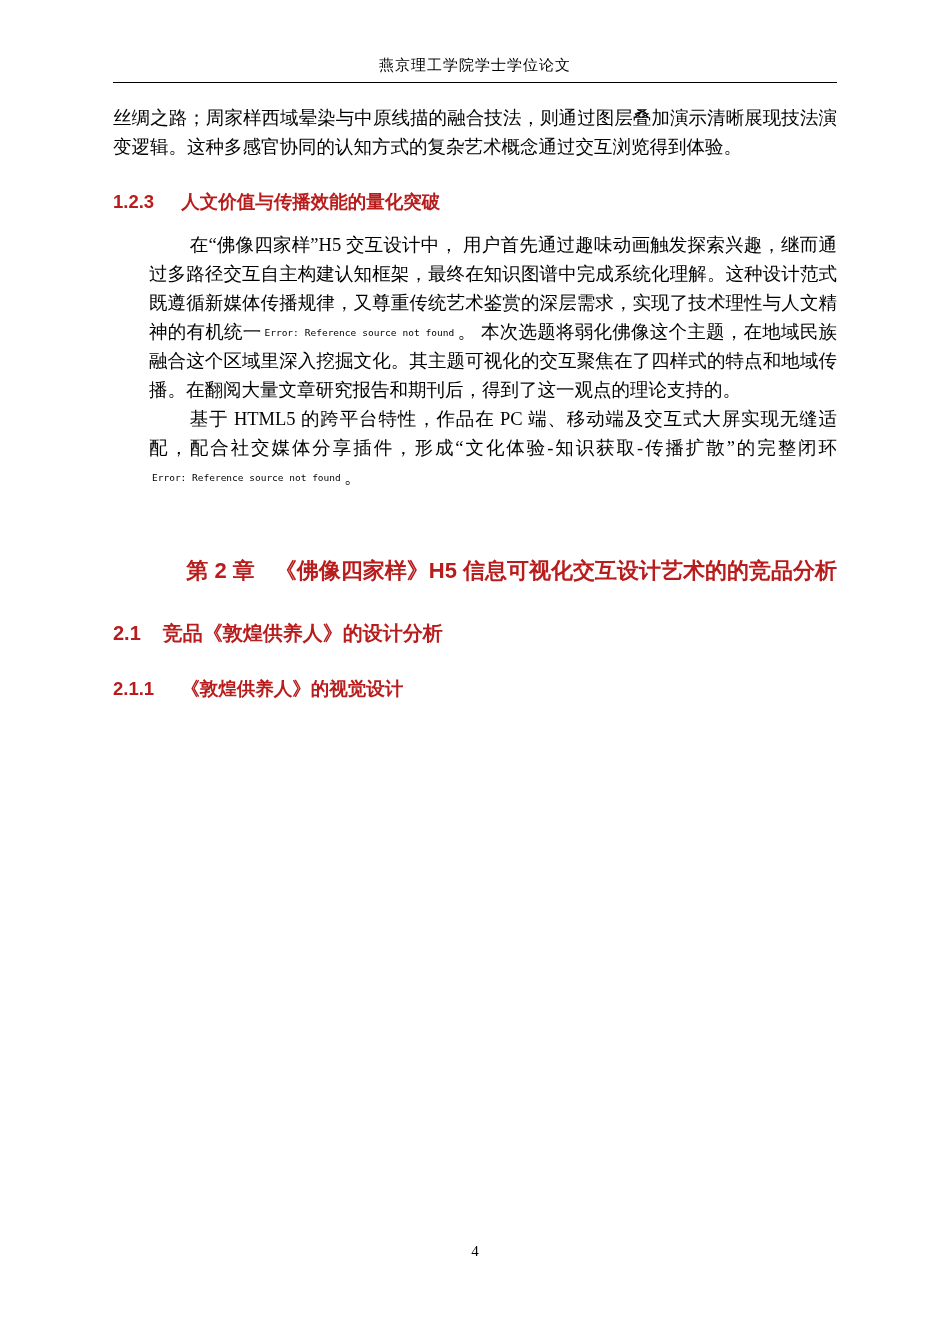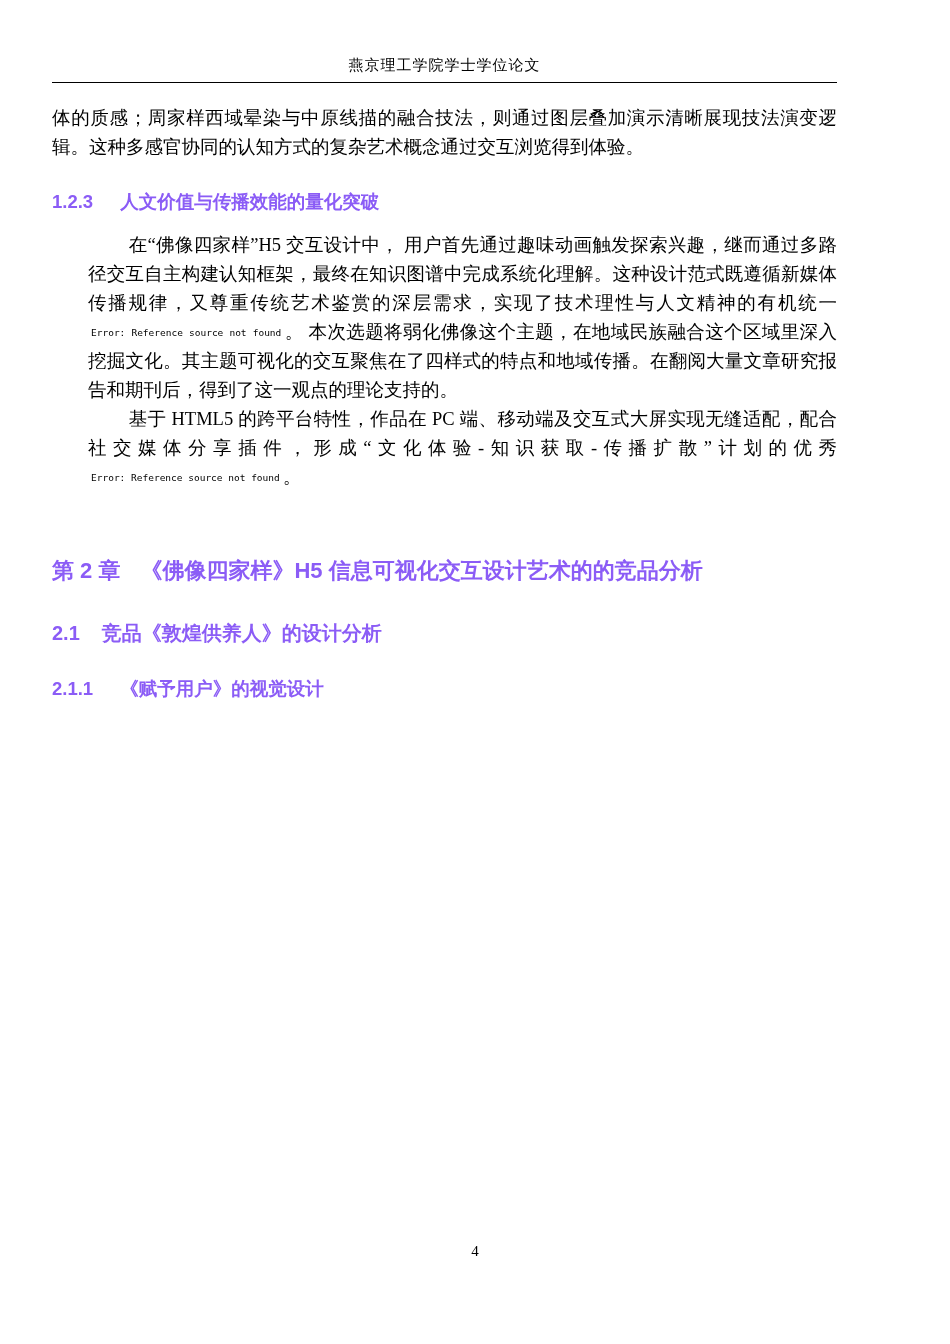--- a/index.html
+++ b/index.html
@@ -12,21 +12,21 @@
     height: 1344px;
     color: #000000;
     font-family: "Liberation Serif", "DejaVu Serif", serif;
     overflow: hidden;
   }
   .page {
     position: relative;
     width: 950px;
     height: 1344px;
     box-sizing: border-box;
-    padding: 56px 113px 0 52px;
+    padding: 56px 113px 0 113px;
     background: #ffffff;
   }
   .doc-header {
     text-align: center;
     font-size: 15px;
     letter-spacing: 1px;
     padding-bottom: 7px;
     border-bottom: 1.5px solid #000000;
     margin-bottom: 21px;
   }
@@ -40,30 +40,30 @@
   .err {
     font-family: "DejaVu Sans Mono", monospace;
     font-size: 9.5px;
     vertical-align: 2px;
     padding: 0 3px;
     white-space: nowrap;
   }
   .h1, .h2, .h3 {
     font-family: "Liberation Sans", "DejaVu Sans", sans-serif;
     font-weight: 700;
-    color: #8b5cf6;
+    color: #b91c1c;
   }
   .h3 {
     font-size: 18.5px;
     margin: 27px 0 17px 0;
   }
   .h3 .h-num { margin-right: 27px; }
   .h1 {
     font-size: 22px;
-    text-align: left;
+    text-align: right;
     margin: 64px 0 34px 0;
   }
   .h1 .h-num { margin-right: 20px; }
   .h2 {
     font-size: 20px;
     margin: 12px 0 22px 0;
   }
   .h2 .h-num { margin-right: 22px; }
   .h3-late { margin-top: 29px; }
   .page-number {
@@ -77,31 +77,31 @@
 </style>
 </head>
 <body>
 
 <div class="page">
 
   <div class="doc-header">
     <span>燕京理工学院学士学位论文</span>
   </div>
 
-  <p class="para">体的质感；周家样西域晕染与中原线描的融合技法，则通过图层叠加演示清晰展现技法演变逻辑。这种多感官协同的认知方式的复杂艺术概念通过交互浏览得到体验。</p>
+  <p class="para">丝绸之路；周家样西域晕染与中原线描的融合技法，则通过图层叠加演示清晰展现技法演变逻辑。这种多感官协同的认知方式的复杂艺术概念通过交互浏览得到体验。</p>
 
   <h3 class="h3"><span class="h-num">1.2.3</span><span>人文价值与传播效能的量化突破</span></h3>
 
   <p class="para indent"><span>在“佛像四家样”H5 交互设计中， 用户首先通过趣味动画触发探索兴趣，继而通过多路径交互自主构建认知框架，最终在知识图谱中完成系统化理解。这种设计范式既遵循新媒体传播规律，又尊重传统艺术鉴赏的深层需求，实现了技术理性与人文精神的有机统一</span><span class="err">Error: Reference source not found</span><span>。 本次选题将弱化佛像这个主题，在地域民族融合这个区域里深入挖掘文化。其主题可视化的交互聚焦在了四样式的特点和地域传播。在翻阅大量文章研究报告和期刊后，得到了这一观点的理论支持的。</span></p>
 
-  <p class="para indent"><span>基于 HTML5 的跨平台特性，作品在 PC 端、移动端及交互式大屏实现无缝适配，配合社交媒体分享插件，形成“文化体验-知识获取-传播扩散”计划的优秀</span><span class="err">Error: Reference source not found</span><span>。</span></p>
+  <p class="para indent"><span>基于 HTML5 的跨平台特性，作品在 PC 端、移动端及交互式大屏实现无缝适配，配合社交媒体分享插件，形成“文化体验-知识获取-传播扩散”的完整闭环</span><span class="err">Error: Reference source not found</span><span>。</span></p>
 
   <h1 class="h1"><span class="h-num">第 2 章</span><span>《佛像四家样》H5 信息可视化交互设计艺术的的竞品分析</span></h1>
 
   <h2 class="h2"><span class="h-num">2.1</span><span>竞品《敦煌供养人》的设计分析</span></h2>
 
 
-  <h3 class="h3 h3-late"><span class="h-num">2.1.1</span><span>《赋予用户》的视觉设计</span></h3>
+  <h3 class="h3 h3-late"><span class="h-num">2.1.1</span><span>《敦煌供养人》的视觉设计</span></h3>
 
 
   <div class="page-number">4</div>
 
 </div>
 
 </body></html>

